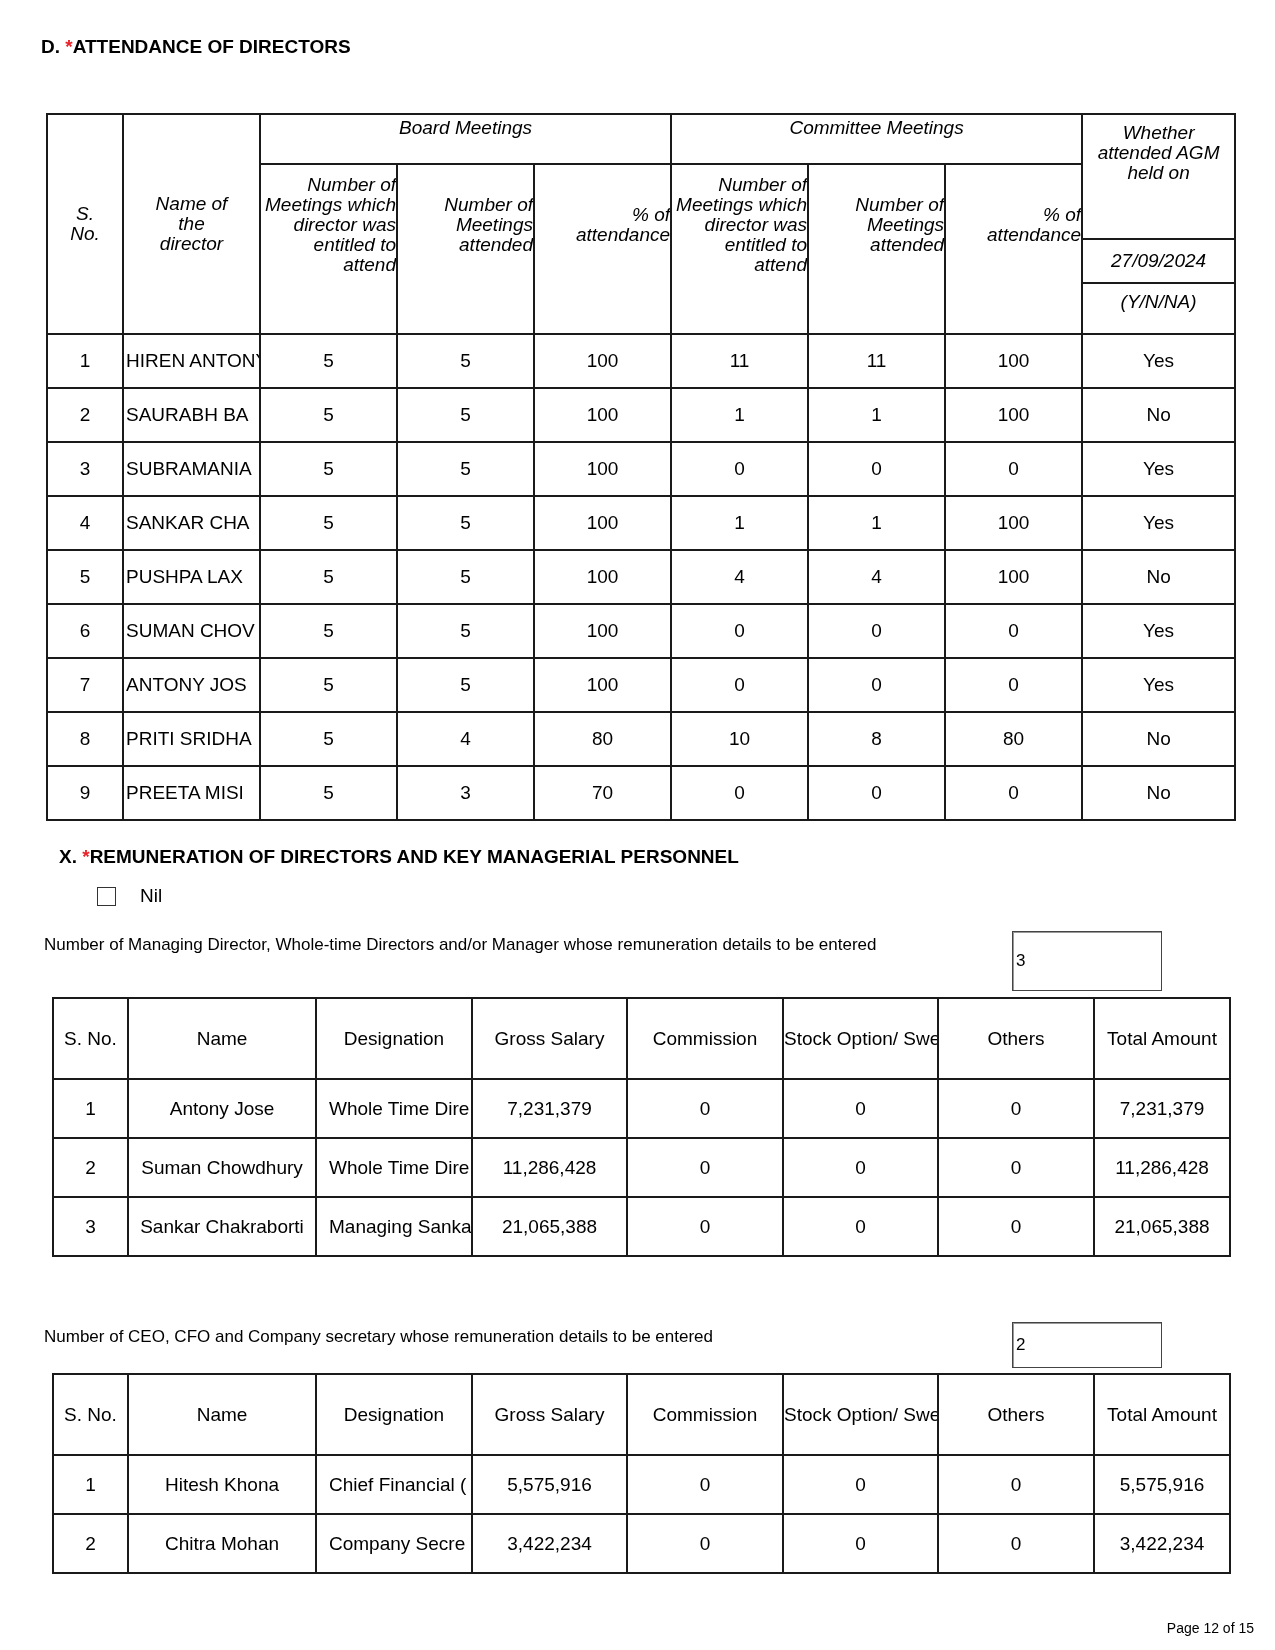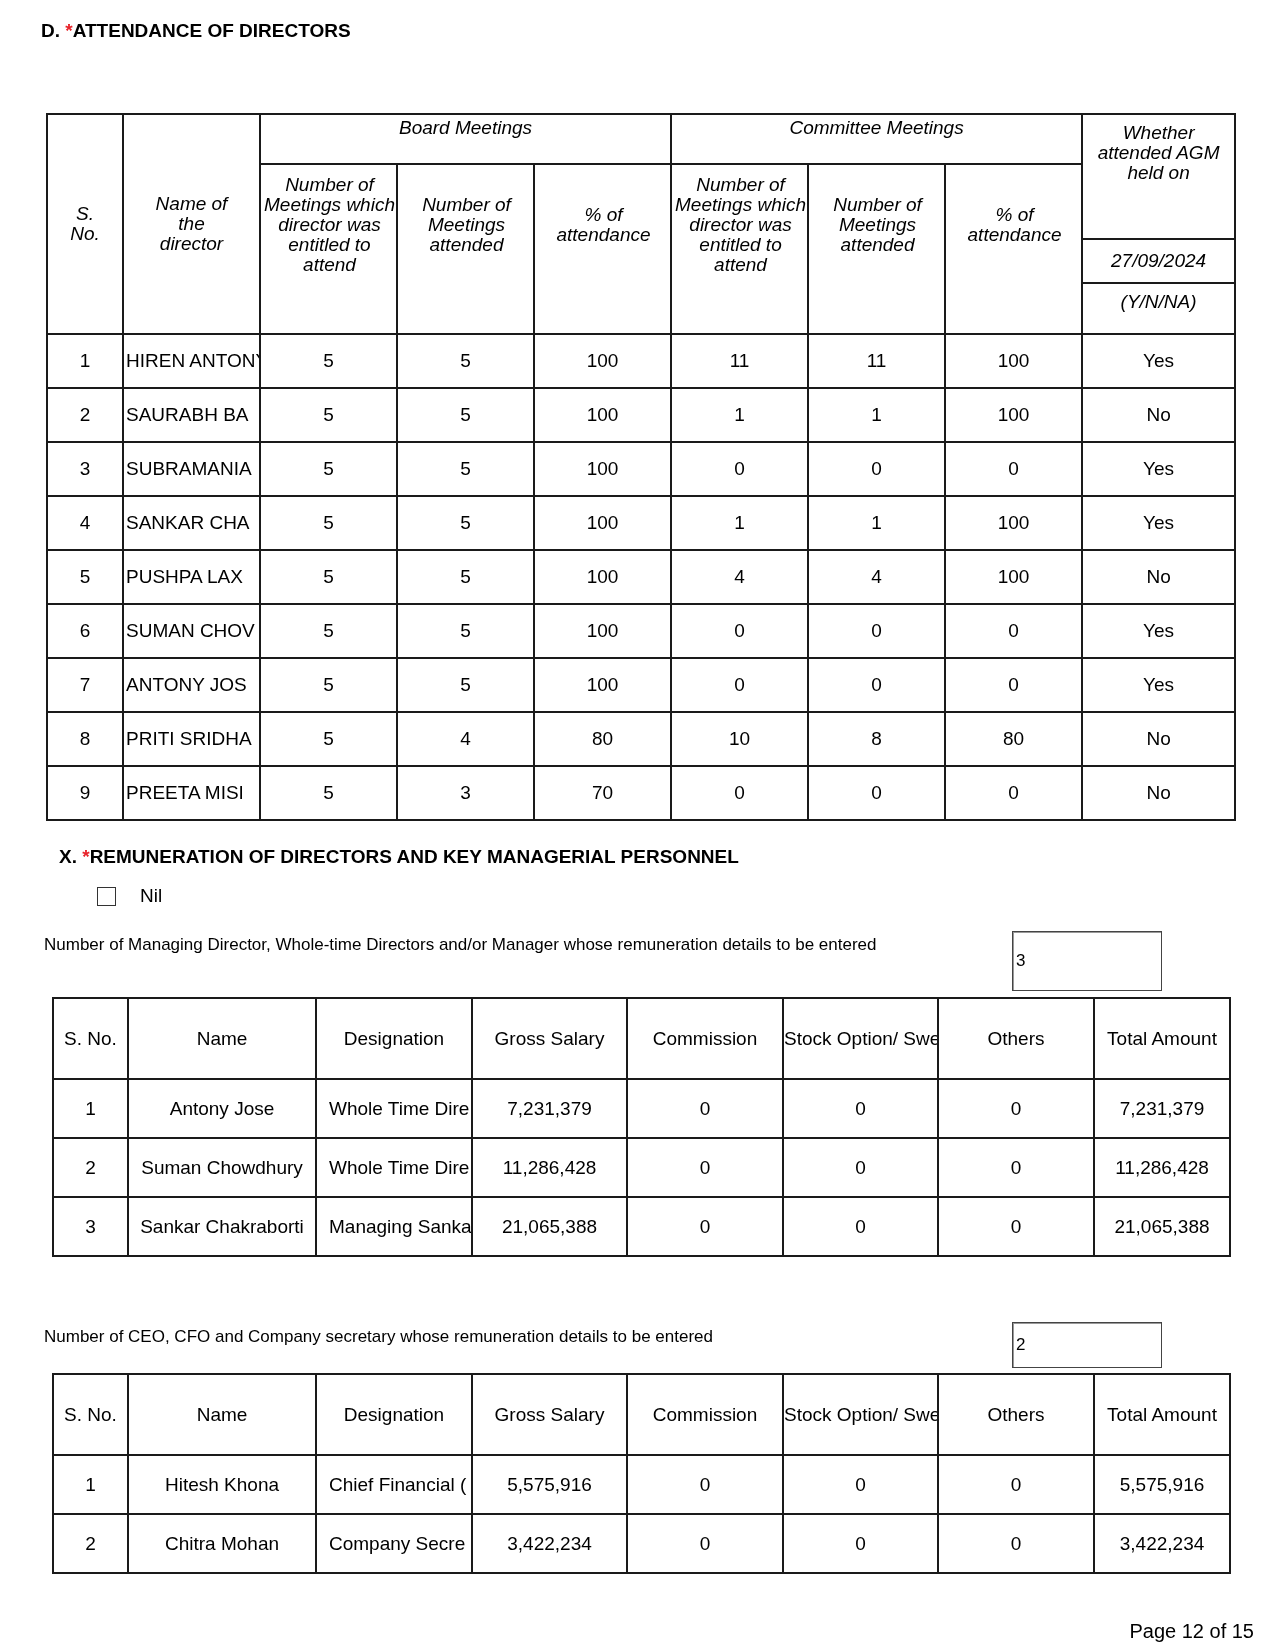--- a/index.html
+++ b/index.html
@@ -10,37 +10,37 @@
   .abs { position: absolute; }
   .heading { font-weight: bold; font-size: 19px; }
   .req { color: #e8232a; }
   table.grid { position: absolute; border-collapse: collapse; table-layout: fixed; }
   table.grid td, table.grid th {
     border: 2px solid #1a1a1a; padding: 0; font-weight: normal;
     font-size: 19px; text-align: center; vertical-align: middle; overflow: hidden; white-space: nowrap;
   }
   .t1 th { font-size: 17px; line-height: 20px; font-style: italic; }
   .t1 .top { vertical-align: top; padding-top: 3px; }
-  .t1 .left { text-align: center; padding-left: 2px; white-space: normal; vertical-align: top; padding-top: 10px; margin-left: 30px; }
+  .t1 .left { text-align: right; padding-left: 2px; white-space: normal; vertical-align: top; padding-top: 10px; margin-left: 30px; }
   .t1 td.name { text-align: left; padding-left: 2px; }
   .t2 th { font-size: 17px; line-height: 20px; vertical-align: top; padding-top: 4px; white-space: normal; }
   .t2 td.left { text-align: left; padding-left: 12px; }
   .t2 td.total-label { text-align: left; padding-left: 3px; font-size: 17px; }
   .checkbox { width: 19px; height: 19px; border: 1.5px solid #333; box-sizing: border-box; background: #fff; }
   .inputbox {
     border: 1.5px solid #444; box-shadow: inset 1px 1px 0 #999; box-sizing: border-box; background: #fff;
     font-size: 17px; padding-left: 3px; display: flex; align-items: center;
   }
   .label { font-size: 17px; }
-  .pagenum { font-size: 20px; margin-left: 23px; }
+  .pagenum { font-size: 14px; margin-left: 23px; }
 </style>
 </head>
 <body>
 
-<div class="abs heading" style="left:41px; top:20px;">
+<div class="abs heading" style="left:41px; top:36px;">
   <span>D. </span><span class="req">*</span><span>ATTENDANCE OF DIRECTORS</span>
 </div>
 
 <table class="grid t1" style="left:46px; top:113px; width:1188px;">
   <colgroup>
     <col style="width:76px">
       <col style="width:137px">
       <col style="width:137px">
       <col style="width:137px">
       <col style="width:137px">

